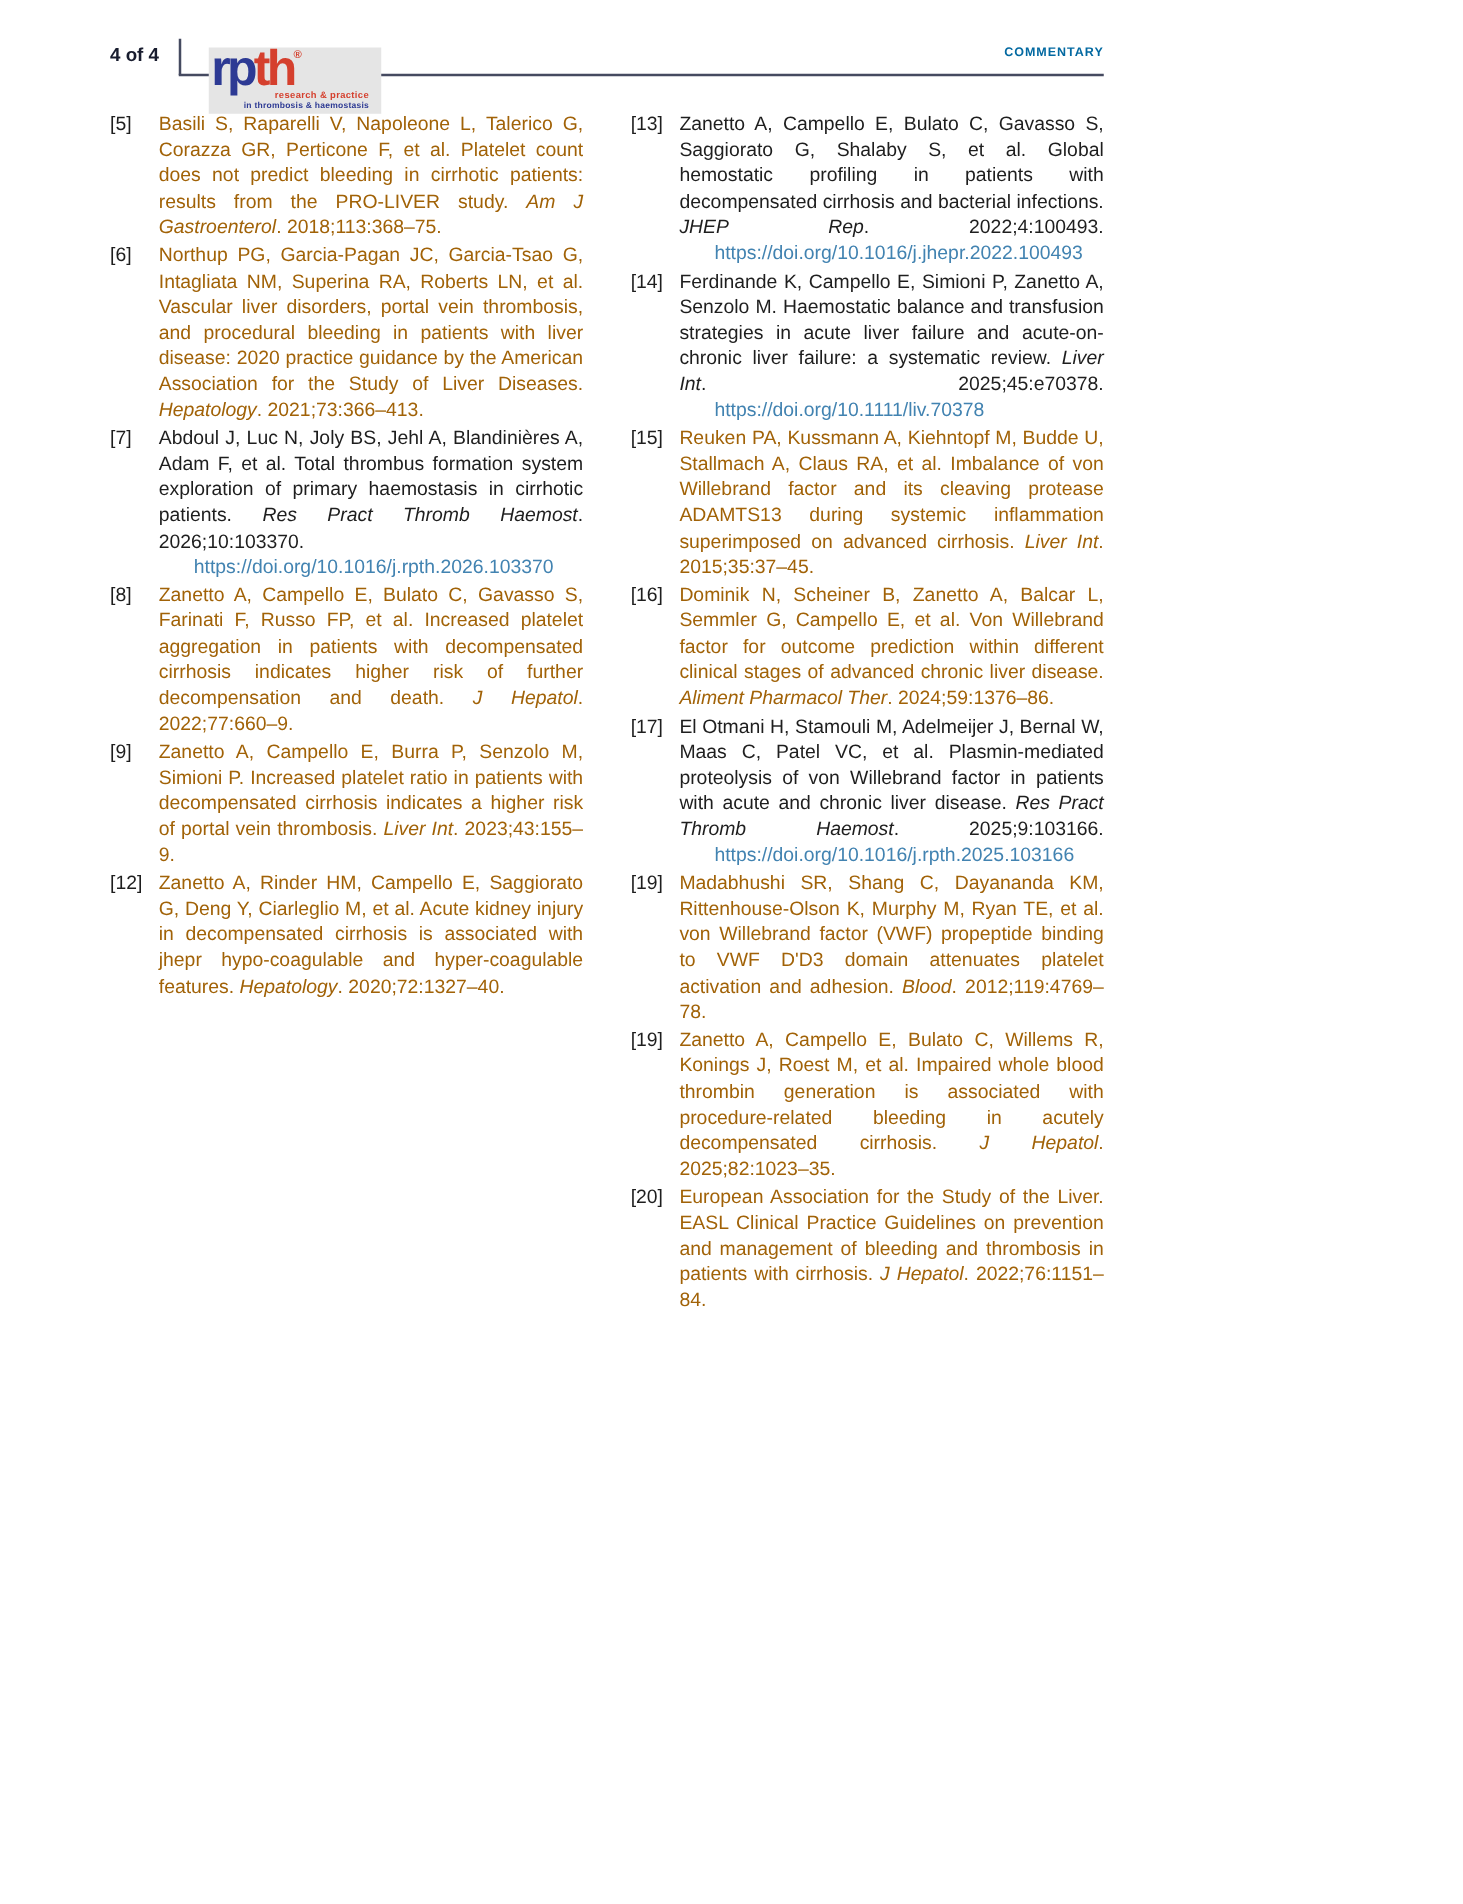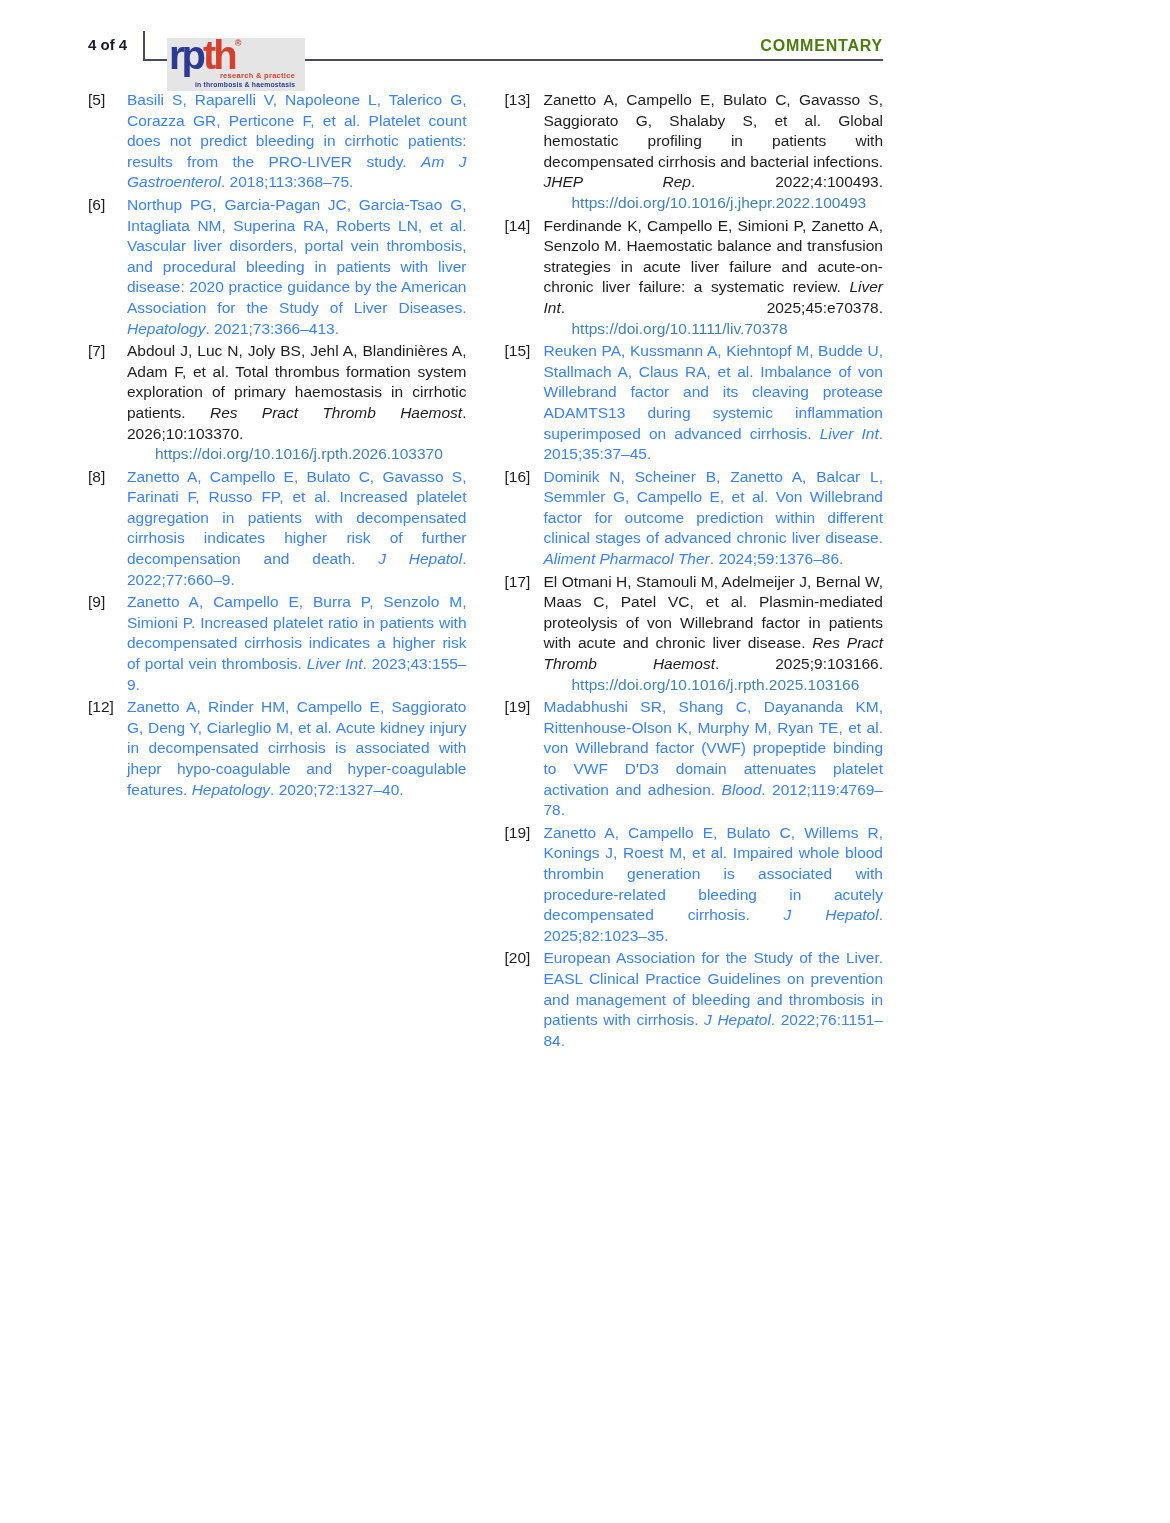--- a/index.html
+++ b/index.html
@@ -39,41 +39,41 @@
   .tagline1 {
     margin: 0 0 0 26px; font-size: 7.5px; font-weight: bold;
     color: #d5402e; letter-spacing: 0.3px; line-height: 8px; text-align: right;
   }
   .tagline2 {
     margin: 1px 0 0 26px; font-size: 6.8px; font-weight: bold;
     color: #2d3a94; letter-spacing: 0.2px; line-height: 7px;
   }
   .commentary {
     position: absolute; right: 89px; top: 37px;
-    font-size: 16px; font-weight: bold; letter-spacing: 0.8px;
-    color: #4d7c0f;
+    font-size: 10px; font-weight: bold; letter-spacing: 0.8px;
+    color: #0369a1;
     margin-left: 32px;
   }
   
   .ref-cols {
     position: absolute; top: 90px; left: 88px; right: 89px;
     display: flex; gap: 38px;
   }
   .col { flex: 1 1 0; min-width: 0; }
   .ref-item { display: flex; margin-bottom: 2px; }
   .ref-num {
     width: 39px; flex: 0 0 39px;
     font-size: 15.5px; line-height: 20.6px; color: #1e1e1e;
   }
   .ref-text {
     flex: 1 1 auto;
     font-size: 15.5px; line-height: 20.6px;
     text-align: justify; text-align-last: left;
   }
-  .c-blue { color: #3b82f6; }
+  .c-blue { color: #a16207; }
   .c-black { color: #1e1e1e; }
   .it { font-style: italic; }
   .doi-link { color: #4283b1; text-decoration: none; cursor: pointer; padding-left: 28px; }
 </style>
 </head>
 <body>
 
 <div class="page">
 
   <header>

